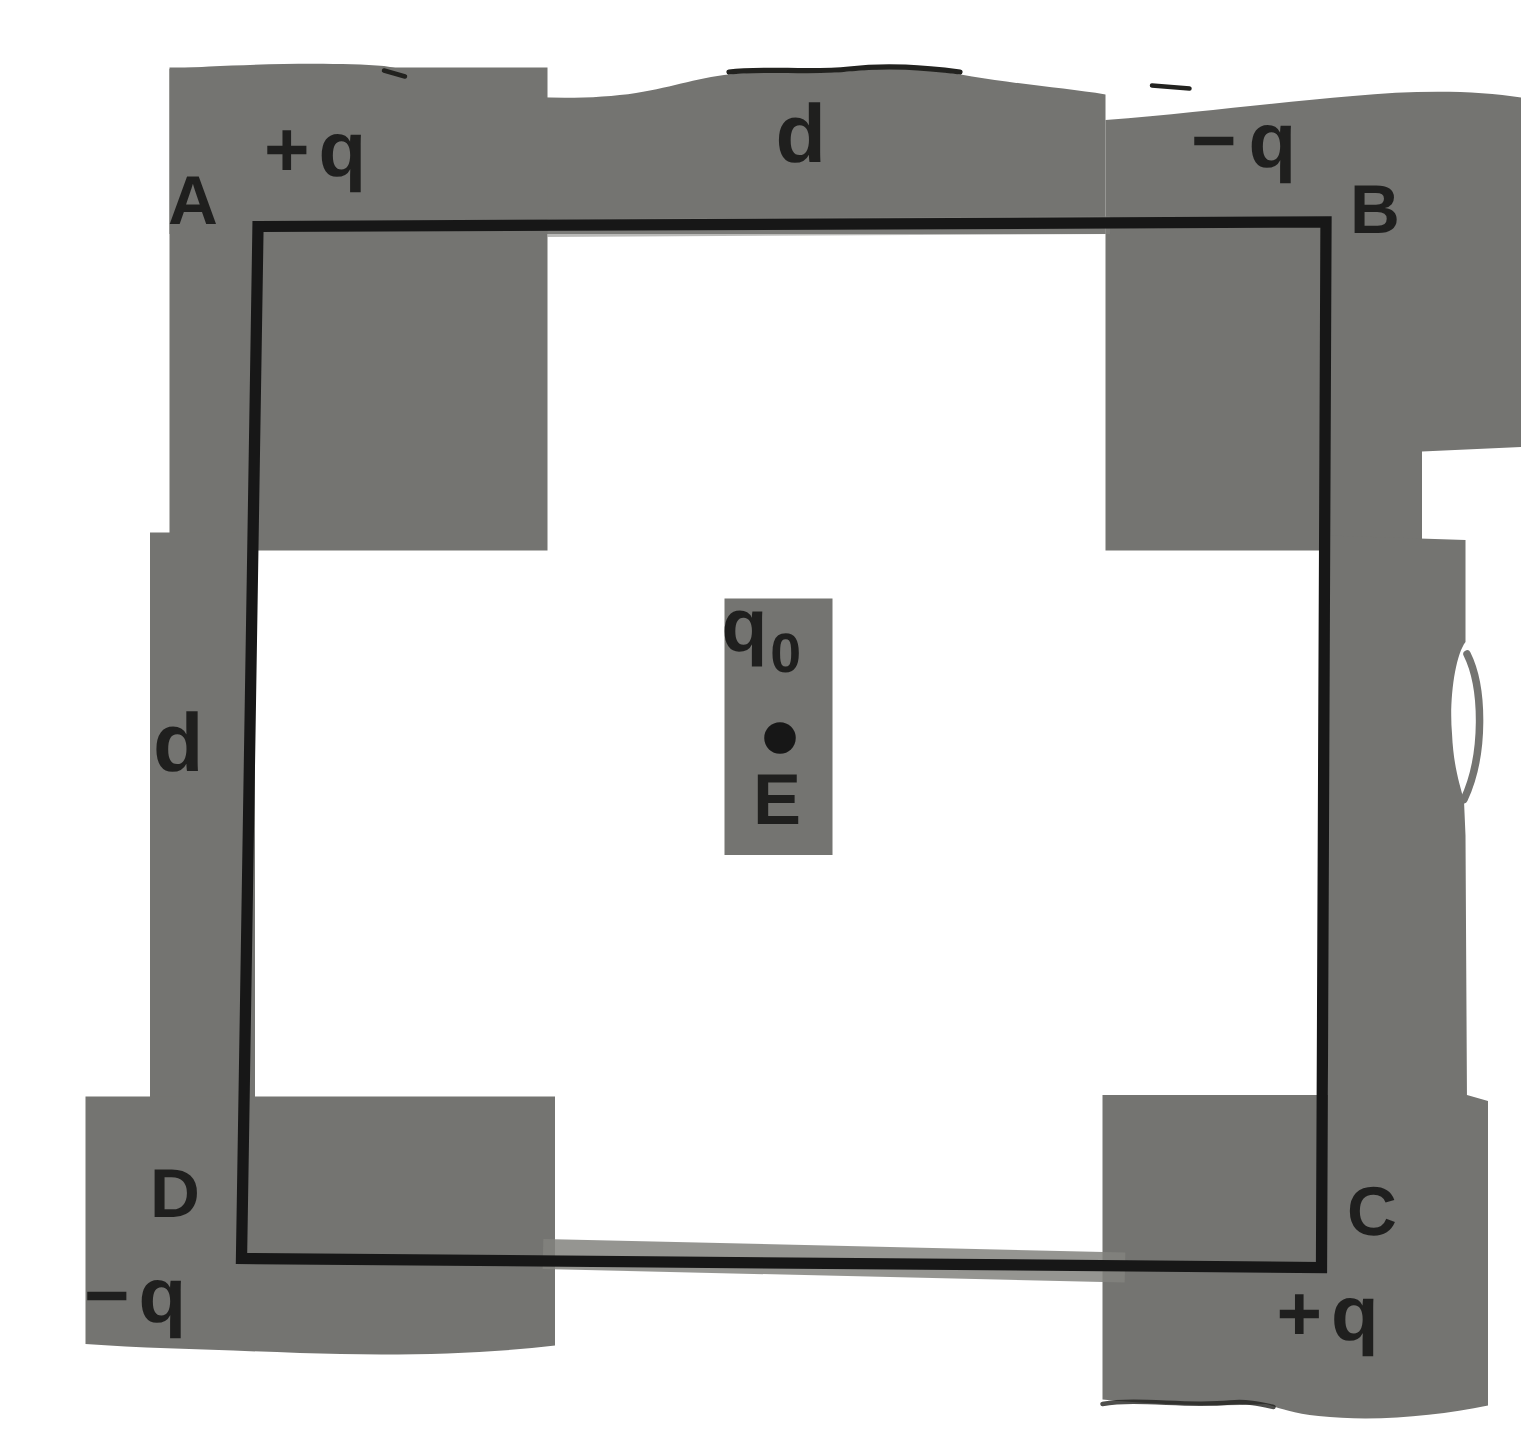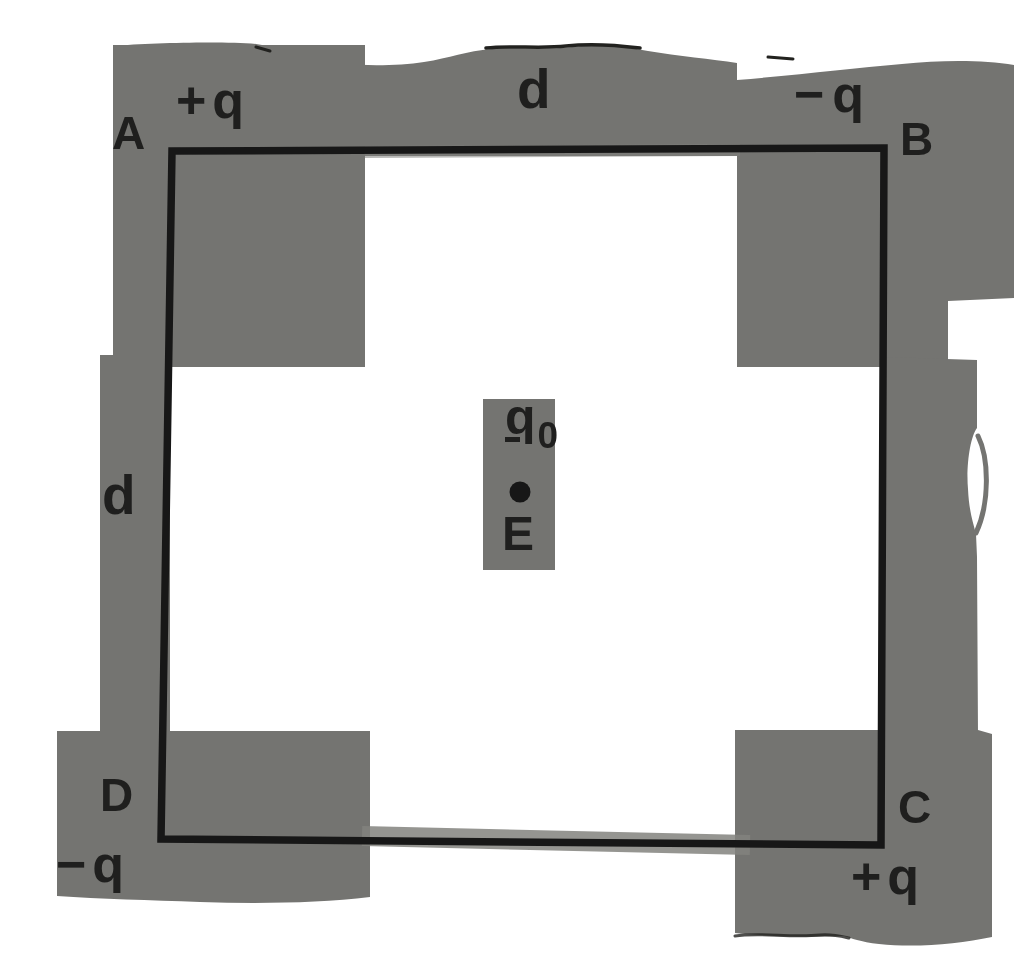--- a/index.html
+++ b/index.html
@@ -75,21 +75,21 @@
   <div class="lbl corner" style="left:112px;top:110px;">A</div>
   <div class="lbl charge" style="left:176px;top:74px;">+q</div>
 
   <div class="lbl dist" style="left:517px;top:62px;">d</div>
 
   <div class="lbl charge" style="left:794px;top:68px;letter-spacing:8px;">−q</div>
   <div class="lbl corner" style="left:900px;top:116px;">B</div>
 
   <div class="lbl dist" style="left:102px;top:468px;">d</div>
 
-  <div class="lbl qzero" style="left:505px;top:392px;text-decoration:underline;"><span>q</span><span class="sub">0</span></div>
+  <div class="lbl qzero" style="left:481px;top:392px;"><span>q</span><span class="sub">0</span></div>
   <div class="lbl field" style="left:502px;top:510px;">E</div>
 
   <div class="lbl corner" style="left:100px;top:772px;">D</div>
   <div class="lbl charge" style="left:56px;top:838px;">−q</div>
 
   <div class="lbl corner" style="left:898px;top:784px;">C</div>
   <div class="lbl charge" style="left:851px;top:850px;">+q</div>
 
 </div>
 

